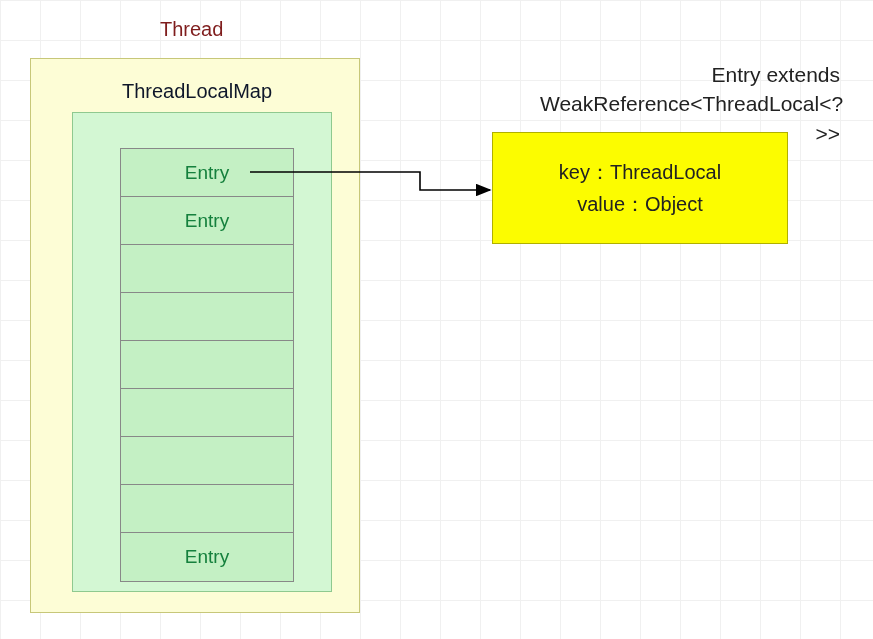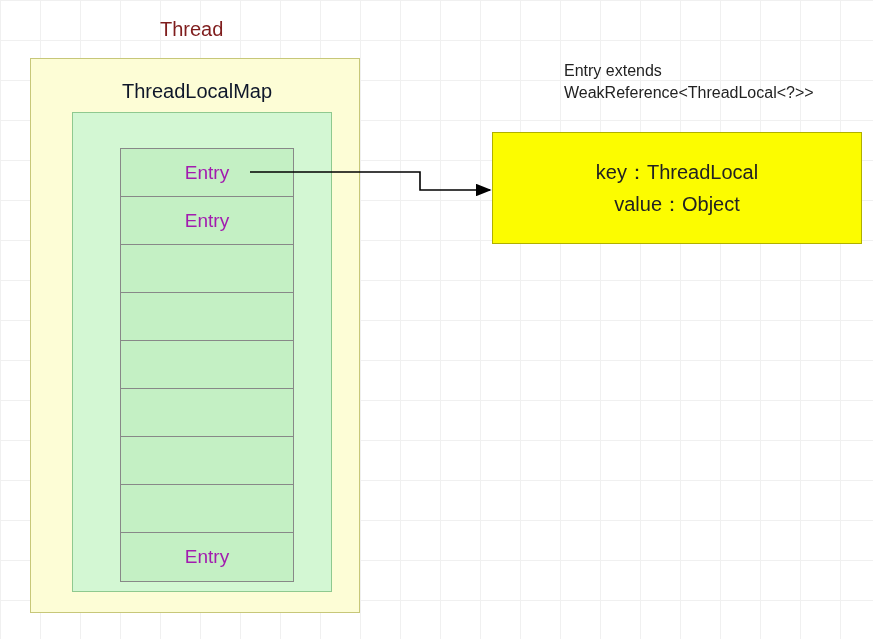--- a/index.html
+++ b/index.html
@@ -54,38 +54,38 @@
       border: 1px solid #888;
     }
     .entry-cell {
       height: 48px;
       border-bottom: 1px solid #888;
       background: #c4f0c4;
       display: flex;
       align-items: center;
       justify-content: center;
       font-size: 19px;
-      color: #a21caf;
+      color: #15803d;
     }
     .entry-cell:last-child { border-bottom: none; }
     .entry-title {
       position: absolute;
-      left: 564px;
+      left: 540px;
       top: 60px;
       width: 300px;
-      text-align: left;
-      font-size: 16px;
+      text-align: right;
+      font-size: 21px;
       color: #222;
       line-height: 1.4;
     }
     .entry-box {
       position: absolute;
       left: 492px;
       top: 132px;
-      width: 370px;
+      width: 296px;
       height: 112px;
       background: #fcfc00;
       border: 1px solid #b0b000;
       display: flex;
       flex-direction: column;
       align-items: center;
       justify-content: center;
       font-size: 20px;
       color: #222;
       line-height: 1.6;

